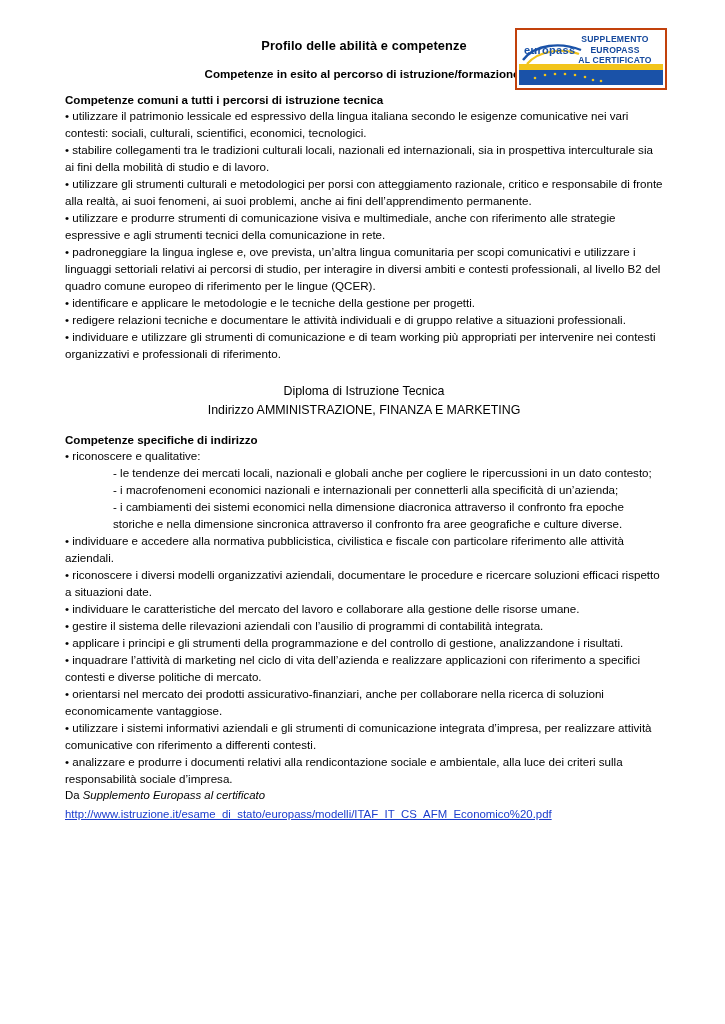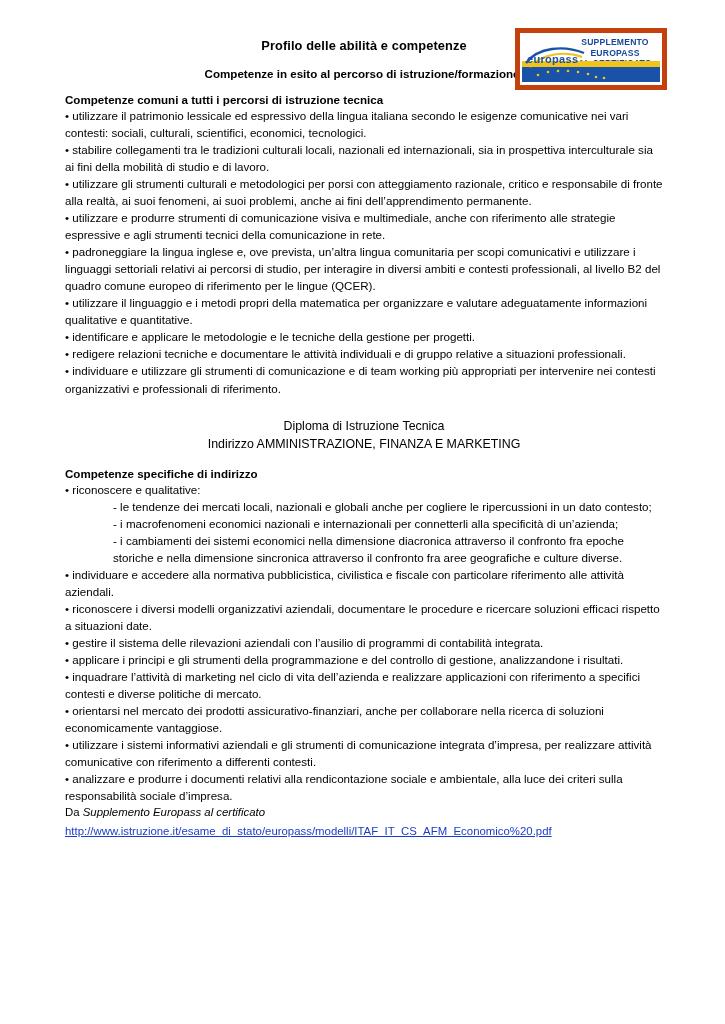--- a/index.html
+++ b/index.html
@@ -72,21 +72,21 @@
     margin-top: 2px;
     word-break: break-all;
   }
   
   .logo {
     position: absolute;
     top: 28px;
     right: 58px;
     width: 152px;
     height: 62px;
-    border: 5px solid #c2410c;
+    border: 2px solid #c2410c;
     background: #ffffff;
     box-sizing: border-box;
     overflow: hidden;
   }
   .logo .logo-top {
     position: absolute;
     top: 4px;
     left: 52px;
     right: 4px;
     text-align: center;
@@ -108,21 +108,21 @@
     position: absolute;
     left: 2px;
     right: 2px;
     bottom: 18px;
     height: 6px;
     background: #f2c41a;
   }
   .logo .europass-word {
     position: absolute;
     left: 7px;
-    bottom: 20px;
+    bottom: 32px;
     font-size: 11px;
     font-weight: bold;
     color: #1a52a8;
     letter-spacing: 0.3px;
     z-index: 3;
   }
   .logo .swoosh {
     position: absolute;
     left: 4px;
     top: 10px;
@@ -174,40 +174,40 @@
   <h2 class="doc-subtitle">Competenze in esito al percorso di istruzione/formazione:</h2>
 
   <div class="section-head">Competenze comuni a tutti i percorsi di istruzione tecnica</div>
 
   <div class="bullets">
     <p class="body">• utilizzare il patrimonio lessicale ed espressivo della lingua italiana secondo le esigenze comunicative nei vari contesti: sociali, culturali, scientifici, economici, tecnologici.</p>
     <p class="body">• stabilire collegamenti tra le tradizioni culturali locali, nazionali ed internazionali, sia in prospettiva interculturale sia ai fini della mobilità di studio e di lavoro.</p>
     <p class="body">• utilizzare gli strumenti culturali e metodologici per porsi con atteggiamento razionale, critico e responsabile di fronte alla realtà, ai suoi fenomeni, ai suoi problemi, anche ai fini dell’apprendimento permanente.</p>
     <p class="body">• utilizzare e produrre strumenti di comunicazione visiva e multimediale, anche con riferimento alle strategie espressive e agli strumenti tecnici della comunicazione in rete.</p>
     <p class="body">• padroneggiare la lingua inglese e, ove prevista, un’altra lingua comunitaria per scopi comunicativi e utilizzare i linguaggi settoriali relativi ai percorsi di studio, per interagire in diversi ambiti e contesti professionali, al livello B2 del quadro comune europeo di riferimento per le lingue (QCER).</p>
-    <p class="body">• utilizzare il linguaggio e i metodi propri della matematica per organizzare e valutare adeguatamente informazioni qualitative e quantitative.</p>
     <p class="body">• identificare e applicare le metodologie e le tecniche della gestione per progetti.</p>
     <p class="body">• redigere relazioni tecniche e documentare le attività individuali e di gruppo relative a situazioni professionali.</p>
     <p class="body">• individuare e utilizzare gli strumenti di comunicazione e di team working più appropriati per intervenire nei contesti organizzativi e professionali di riferimento.</p>
   </div>
 
   <div class="center-block">
     <div>Diploma di Istruzione Tecnica</div>
     <div>Indirizzo AMMINISTRAZIONE, FINANZA E MARKETING</div>
   </div>
 
   <div class="section-head">Competenze specifiche di indirizzo</div>
 
   <div class="bullets">
     <p class="body">• riconoscere e qualitative:</p>
     <p class="body indent">- le tendenze dei mercati locali, nazionali e globali anche per cogliere le ripercussioni in un dato contesto;</p>
     <p class="body indent">- i macrofenomeni economici nazionali e internazionali per connetterli alla specificità di un’azienda;</p>
     <p class="body indent">- i cambiamenti dei sistemi economici nella dimensione diacronica attraverso il confronto fra epoche storiche e nella dimensione sincronica attraverso il confronto fra aree geografiche e culture diverse.</p>
     <p class="body">• individuare e accedere alla normativa pubblicistica, civilistica e fiscale con particolare riferimento alle attività aziendali.</p>
     <p class="body">• riconoscere i diversi modelli organizzativi aziendali, documentare le procedure e ricercare soluzioni efficaci rispetto a situazioni date.</p>
+    <p class="body">• individuare le caratteristiche del mercato del lavoro e collaborare alla gestione delle risorse umane.</p>
     <p class="body">• gestire il sistema delle rilevazioni aziendali con l’ausilio di programmi di contabilità integrata.</p>
     <p class="body">• applicare i principi e gli strumenti della programmazione e del controllo di gestione, analizzandone i risultati.</p>
     <p class="body">• inquadrare l’attività di marketing nel ciclo di vita dell’azienda e realizzare applicazioni con riferimento a specifici contesti e diverse politiche di mercato.</p>
     <p class="body">• orientarsi nel mercato dei prodotti assicurativo-finanziari, anche per collaborare nella ricerca di soluzioni economicamente vantaggiose.</p>
     <p class="body">• utilizzare i sistemi informativi aziendali e gli strumenti di comunicazione integrata d’impresa, per realizzare attività comunicative con riferimento a differenti contesti.</p>
     <p class="body">• analizzare e produrre i documenti relativi alla rendicontazione sociale e ambientale, alla luce dei criteri sulla responsabilità sociale d’impresa.</p>
   </div>
 
   <div class="footer-note">
     <span>Da </span><span class="ital">Supplemento Europass al certificato</span>

